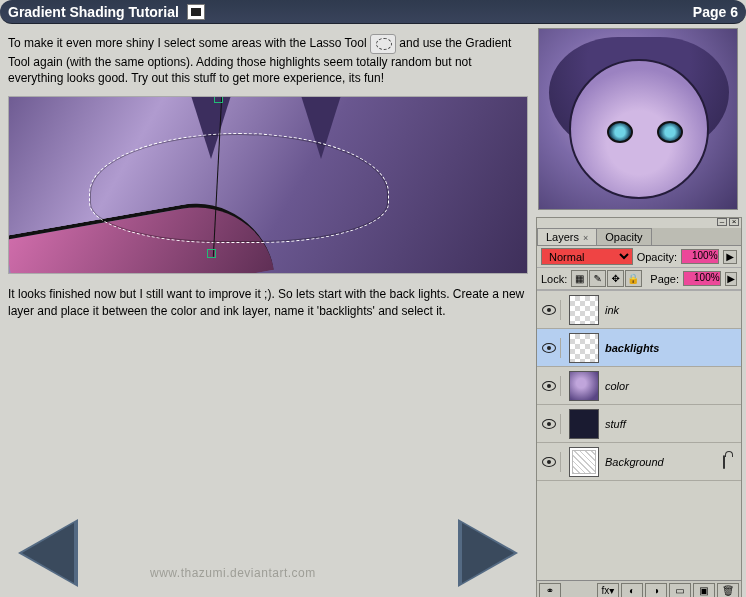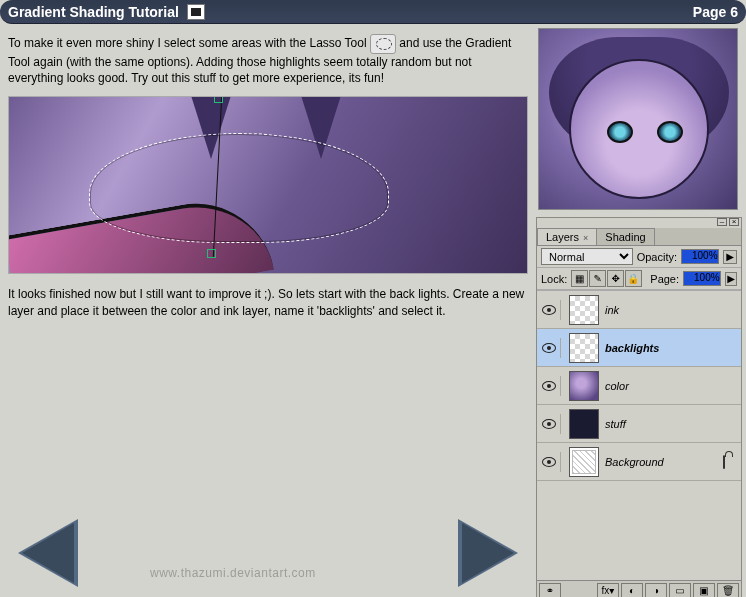--- a/index.html
+++ b/index.html
@@ -131,24 +131,24 @@
     position: relative;
   }
   .panel-tabs .tab.inactive { background:#bcbcb3; }
   .panel-tabs .tab .x { margin-left:4px; color:#555; font-size:9px;}
   .panel-row1, .panel-row2 {
     display: flex; align-items: center; height: 22px;
     padding: 0 4px; border-bottom: 1px solid #aaa;
     gap: 4px;
   }
   .blend-select {
-    flex:1; height:17px; background:#e5e5e5; border:1px solid #7a7a72;
+    flex:1; height:17px; background:#ef4444; border:1px solid #7a7a72;
     font-size:11px; padding:0 3px;
   }
-  .opa-box { width:38px; height:15px; border:1px solid #7a7a72; background:#1d4ed8; text-align:right; padding:0 10px; font-size:10px;}
+  .opa-box { width:38px; height:15px; border:1px solid #7a7a72; background:#ec4899; text-align:right; padding:0 10px; font-size:10px;}
   .mini-btn { width:14px; height:14px; border:1px solid #7a7a72; background:#c8c8c0; display:flex; align-items:center; justify-content:center; cursor:pointer; font-size:10px;}
   .lock-icons { display:flex; gap:1px; }
   .lock-icons .mini-btn { width:17px; height:17px;}
   .layer-list { height: 290px; overflow:auto; background:#d0d0c8; border-top:1px solid #aaa;}
   .layer {
     display:flex; align-items:center; height:38px;
     border-bottom:1px solid #aaa9a1; padding:0 4px; gap:6px;
     cursor:pointer;
   }
   .layer .vis {
@@ -238,21 +238,21 @@
 <div class="layers-panel">
   <div class="panel-win-ctrl">
     <span>–</span>
     <span>×</span>
   </div>
   <div class="panel-tabs">
     <div class="tab">
       <span>Layers</span><span class="x">×</span>
     </div>
     <div class="tab inactive">
-      <span>Shading</span>
+      <span>Opacity</span>
     </div>
   </div>
   <div class="panel-row1">
     <select class="blend-select">
       <option>Normal</option>
     </select>
     <span>Opacity:</span>
     <span class="opa-box">100%</span>
     <span class="mini-btn">▶</span>
   </div>

